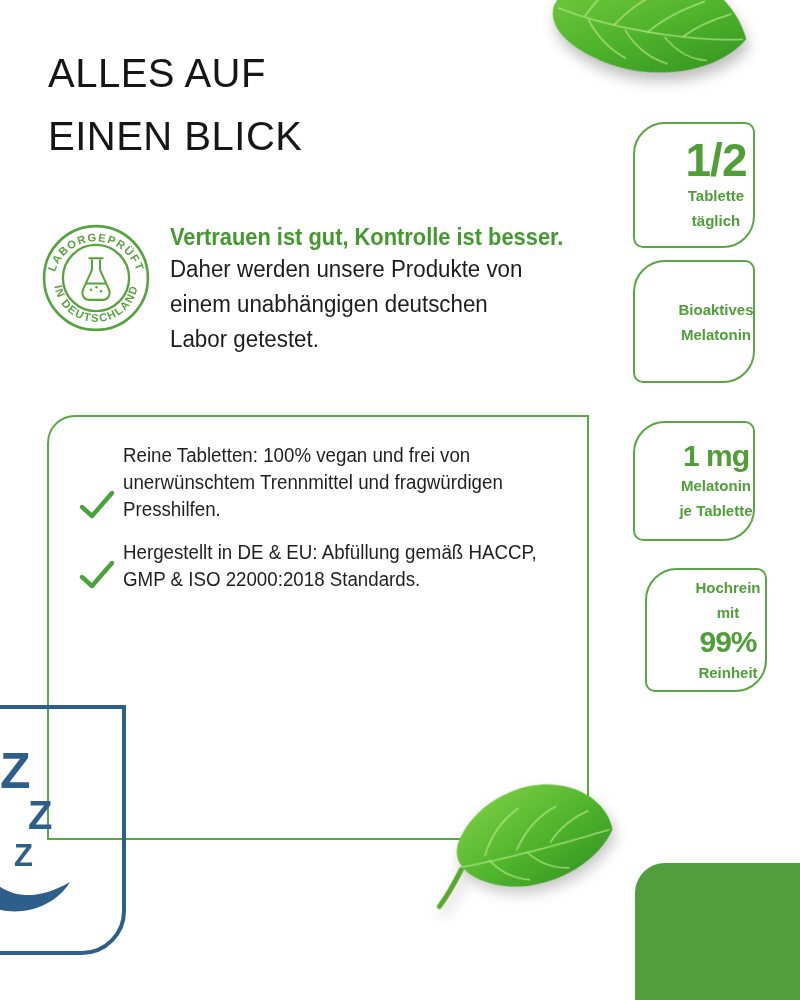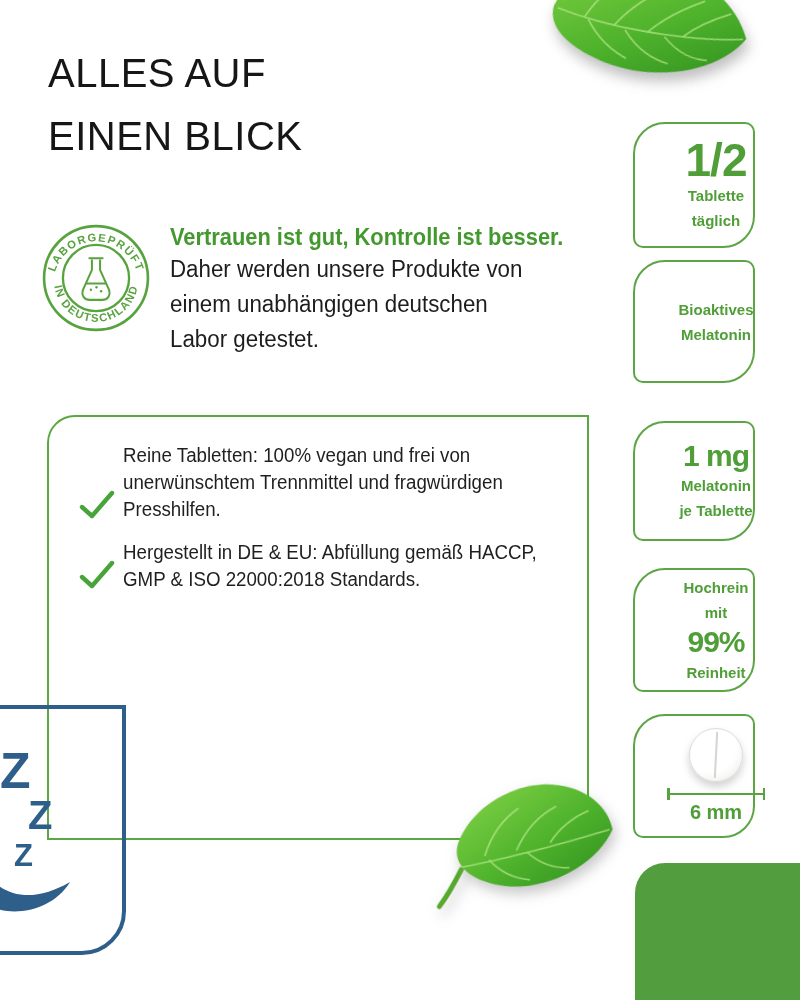--- a/index.html
+++ b/index.html
@@ -135,33 +135,26 @@
     <div class="small">Bioaktives
 Melatonin</div>
   </div>
 
   <div class="fact" style="top:421px;height:120px;align-items:center;">
     <div class="big mid">1 mg</div>
     <div class="small">Melatonin
 je Tablette</div>
   </div>
 
-  <div class="fact" style="top:568px;height:124px;">
+  <div class="fact" style="top:568px;height:124px;margin-left:12px;">
     <div class="small">Hochrein mit</div>
     <div class="big mid">99%</div>
     <div class="small">Reinheit</div>
   </div>
 
-  <div class="fact" style="top:714px;height:124px;">
-    <div class="tablet">
-        <div class="score"></div>
-      </div>
-    <div class="measure"></div>
-    <div class="measure-label">6 mm</div>
-  </div>
 
   <div class="green-solid"></div>
 
   <div class="sleep-frame"></div>
   <span class="zz z1">Z</span>
   <span class="zz z2">Z</span>
   <span class="zz z3">Z</span>
   <svg class="moon" width="96" height="50" viewBox="0 0 96 50">
     <path d="M0 4 C18 25 46 31 82 10 C64 40 22 46 0 33 Z" fill="#2e5e8a"></path>
   </svg>

